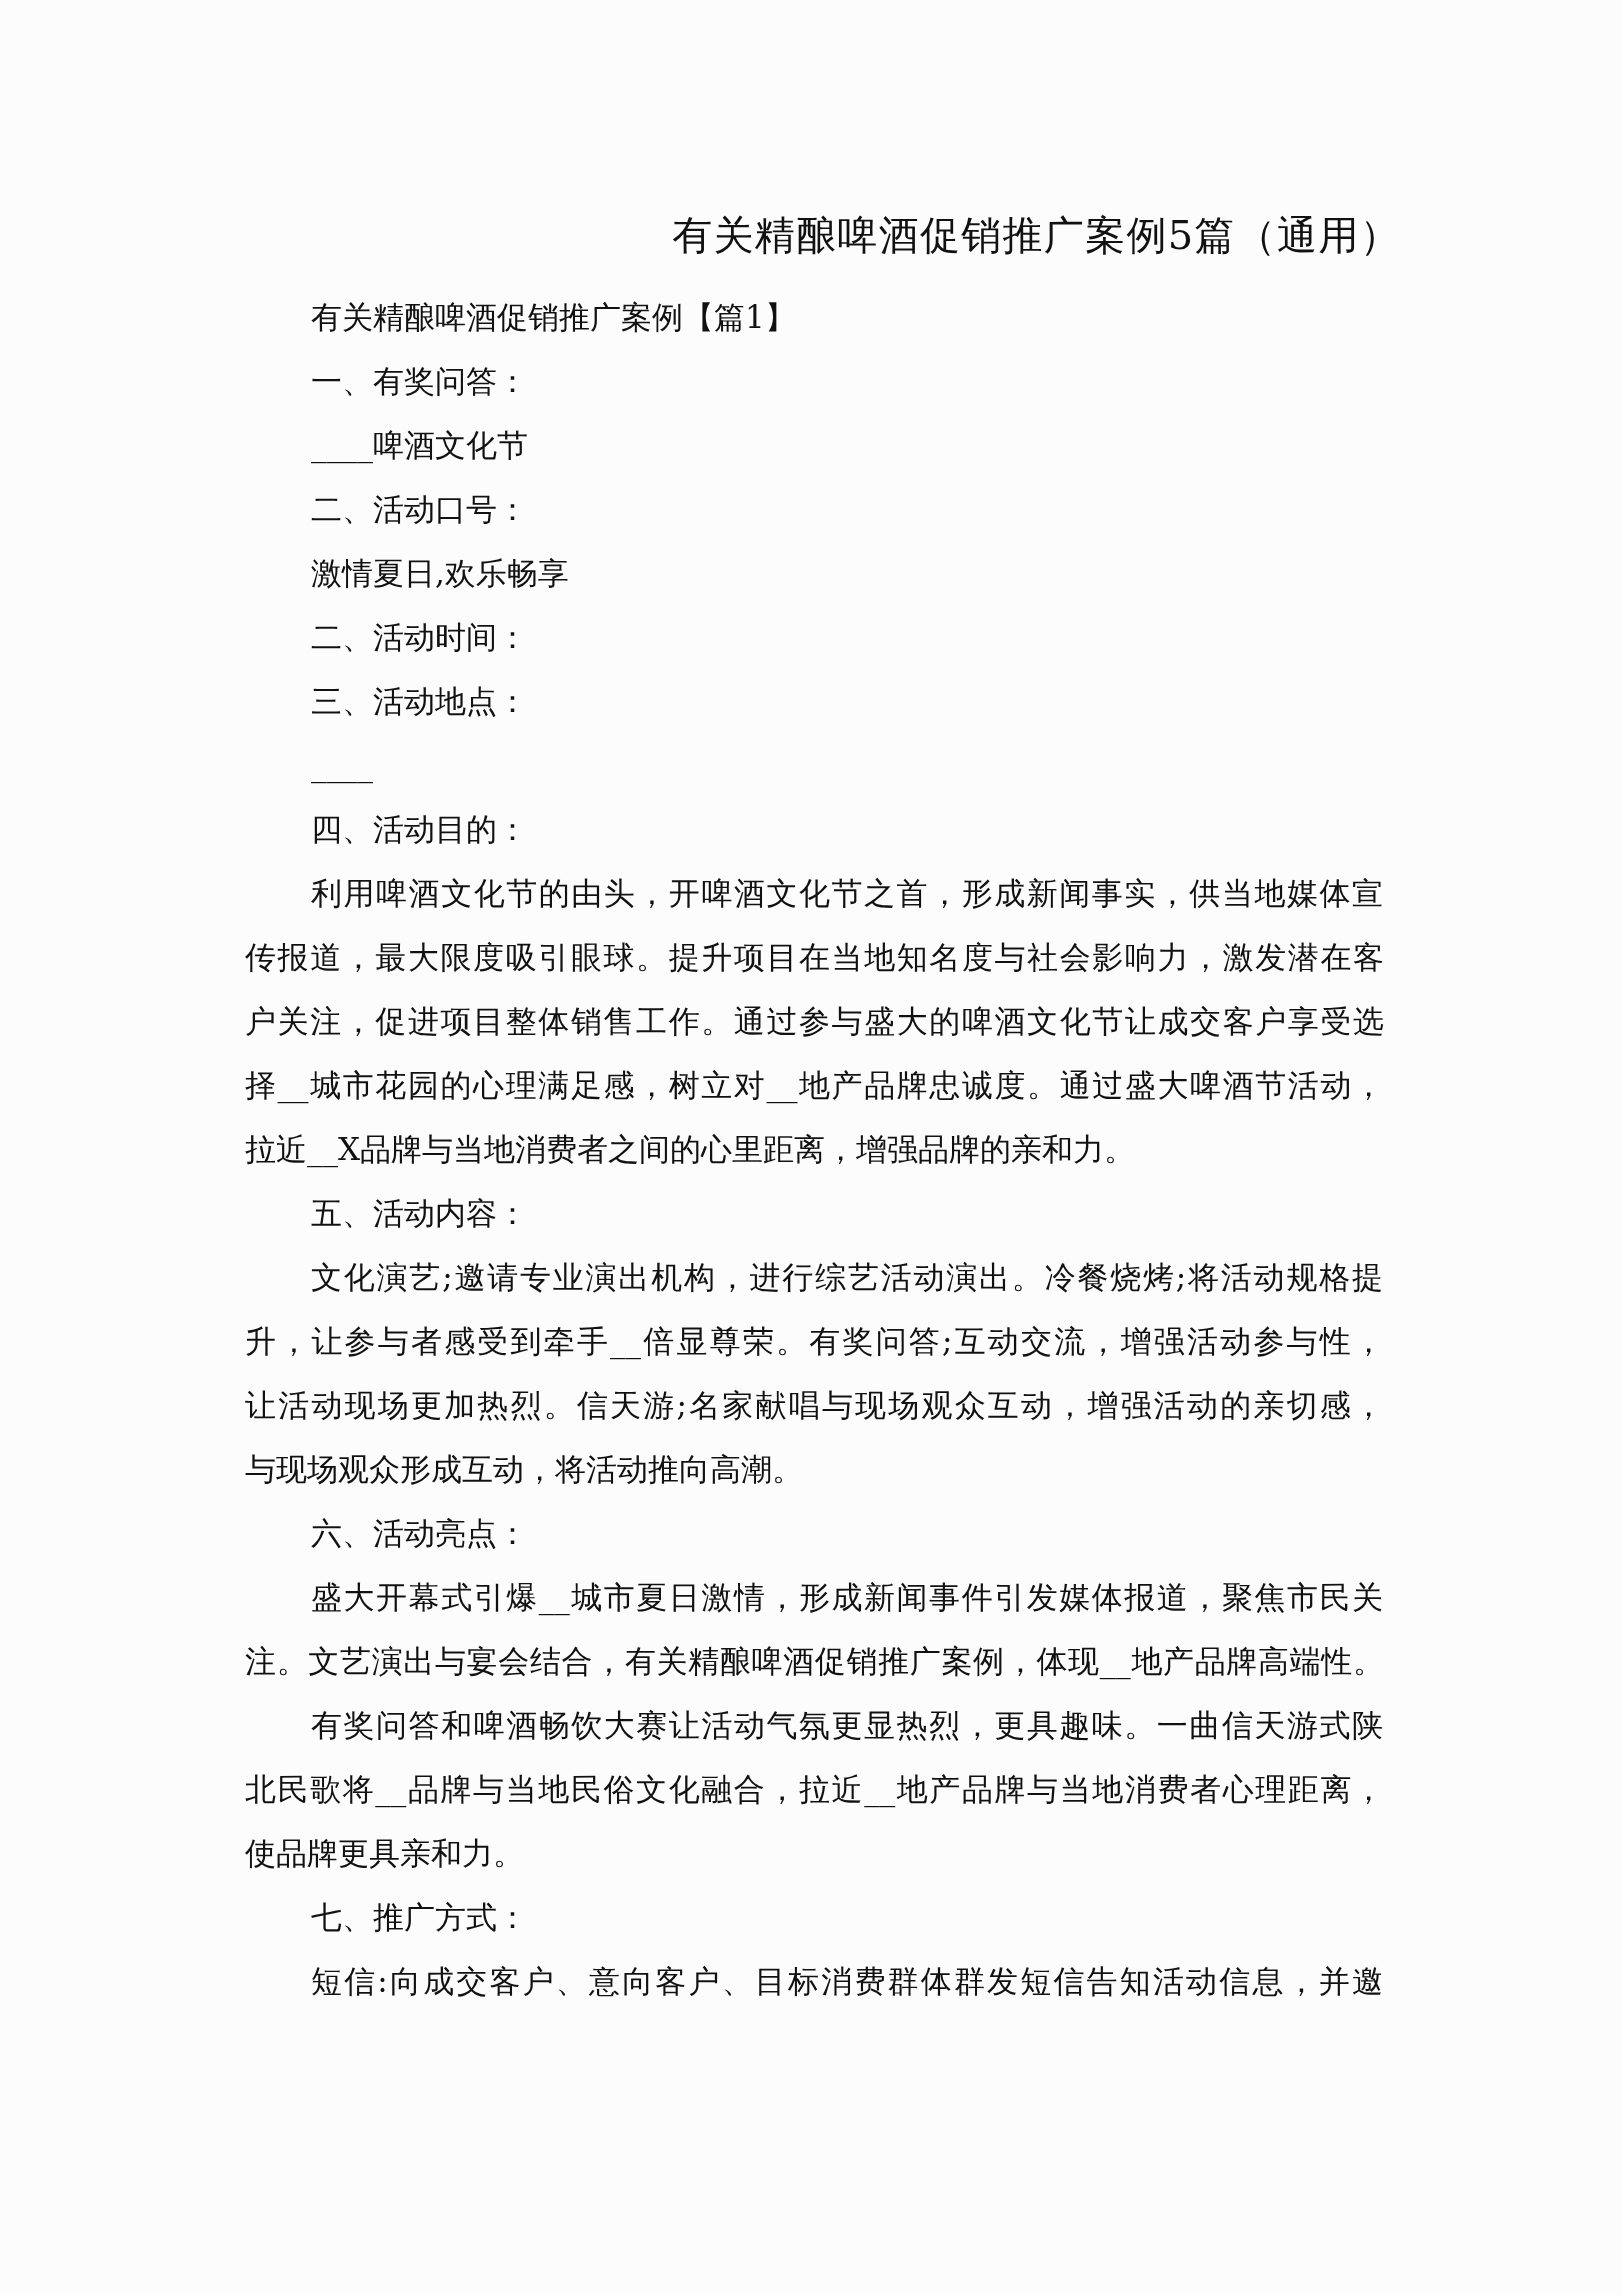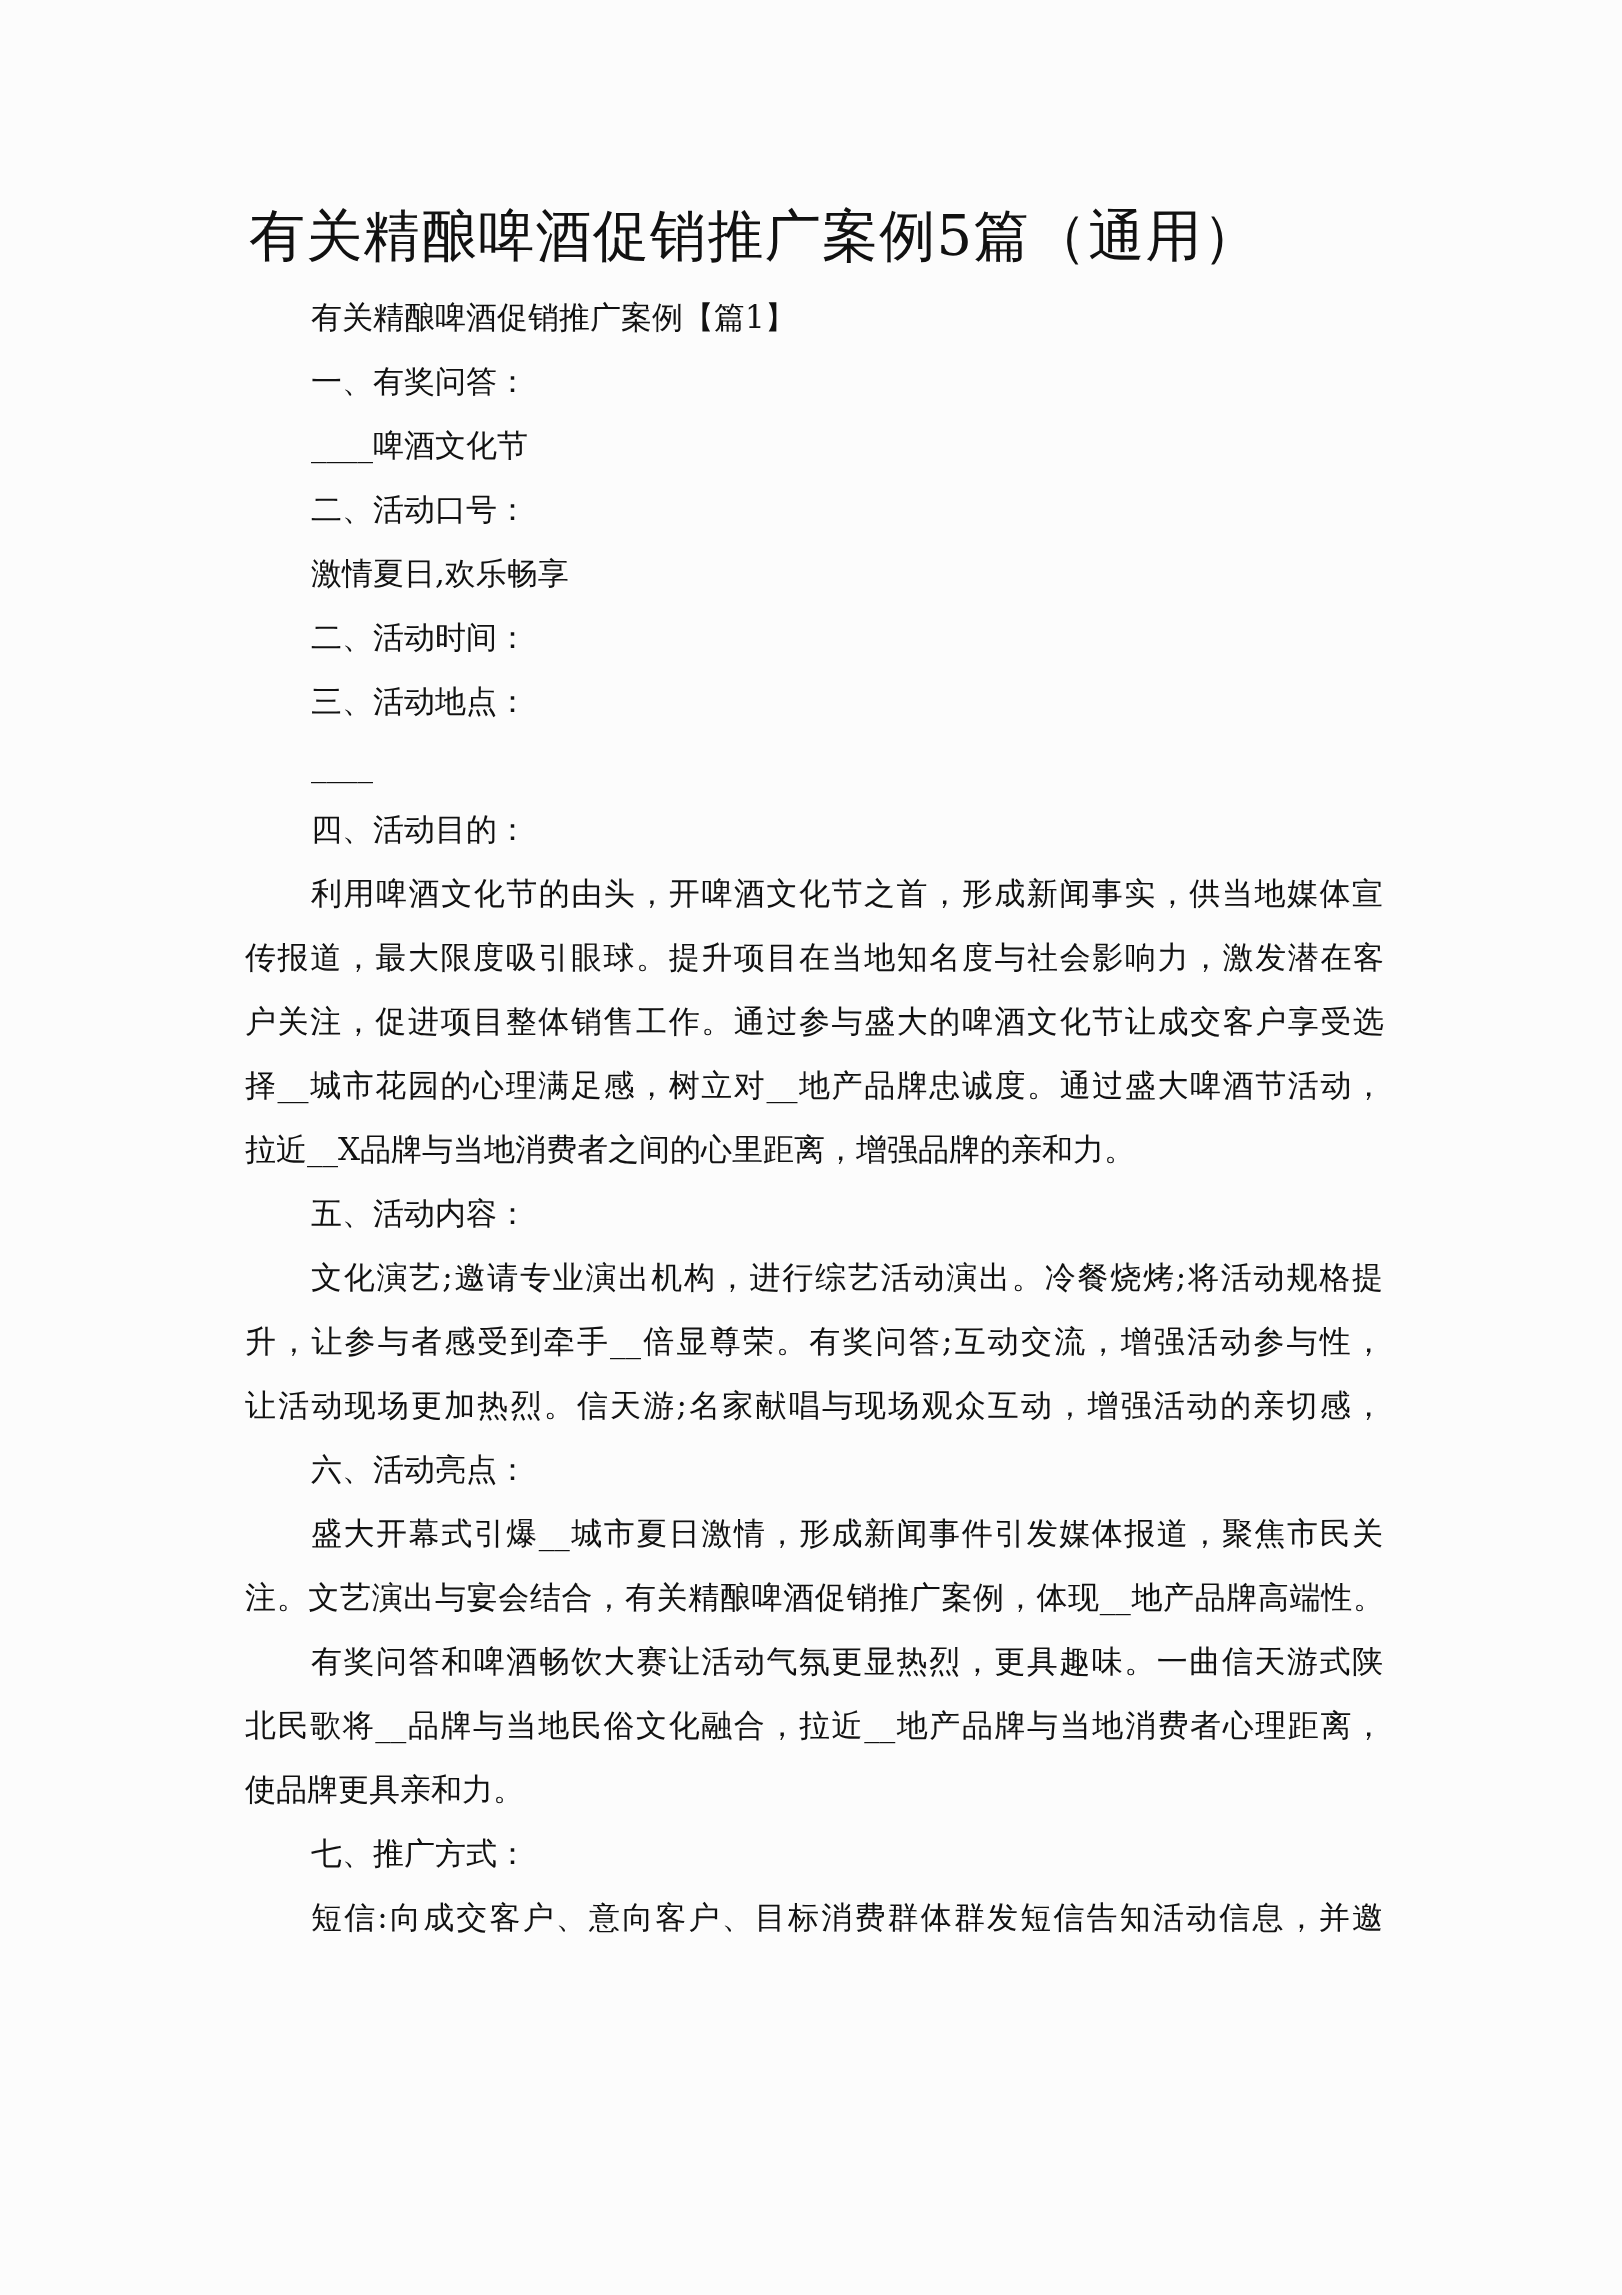--- a/index.html
+++ b/index.html
@@ -20,22 +20,22 @@
       left: 0; top: 0;
       width: 1623px;
       height: 2295px;
       background: #fcfcfc;
     }
     .doc-title {
       position: absolute;
       left: 249px;
       top: 196px;
       width: 1152px;
-      text-align: left;
-      font-size: 56px;
+      text-align: right;
+      font-size: 40px;
       line-height: 79px;
       letter-spacing: 1.3px;
       white-space: nowrap;
       margin: 0;
       font-weight: normal;
     }
     .body-text {
       position: absolute;
       left: 245px;
       top: 285px;
@@ -76,20 +76,21 @@
     <p class="line indent">四、活动目的：</p>
     <p class="line indent justify-line">利用啤酒文化节的由头，开啤酒文化节之首，形成新闻事实，供当地媒体宣</p>
     <p class="line justify-line">传报道，最大限度吸引眼球。提升项目在当地知名度与社会影响力，激发潜在客</p>
     <p class="line justify-line">户关注，促进项目整体销售工作。通过参与盛大的啤酒文化节让成交客户享受选</p>
     <p class="line justify-line">择__城市花园的心理满足感，树立对__地产品牌忠诚度。通过盛大啤酒节活动，</p>
     <p class="line">拉近__X品牌与当地消费者之间的心里距离，增强品牌的亲和力。</p>
     <p class="line indent">五、活动内容：</p>
     <p class="line indent justify-line">文化演艺;邀请专业演出机构，进行综艺活动演出。冷餐烧烤;将活动规格提</p>
     <p class="line justify-line">升，让参与者感受到牵手__倍显尊荣。有奖问答;互动交流，增强活动参与性，</p>
     <p class="line justify-line">让活动现场更加热烈。信天游;名家献唱与现场观众互动，增强活动的亲切感，</p>
+    <p class="line">与现场观众形成互动，将活动推向高潮。</p>
     <p class="line indent">六、活动亮点：</p>
     <p class="line indent justify-line">盛大开幕式引爆__城市夏日激情，形成新闻事件引发媒体报道，聚焦市民关</p>
     <p class="line justify-line">注。文艺演出与宴会结合，有关精酿啤酒促销推广案例，体现__地产品牌高端性。</p>
     <p class="line indent justify-line">有奖问答和啤酒畅饮大赛让活动气氛更显热烈，更具趣味。一曲信天游式陕</p>
     <p class="line justify-line">北民歌将__品牌与当地民俗文化融合，拉近__地产品牌与当地消费者心理距离，</p>
     <p class="line">使品牌更具亲和力。</p>
     <p class="line indent">七、推广方式：</p>
     <p class="line indent justify-line">短信:向成交客户、意向客户、目标消费群体群发短信告知活动信息，并邀</p>
   </div>
 </div>

